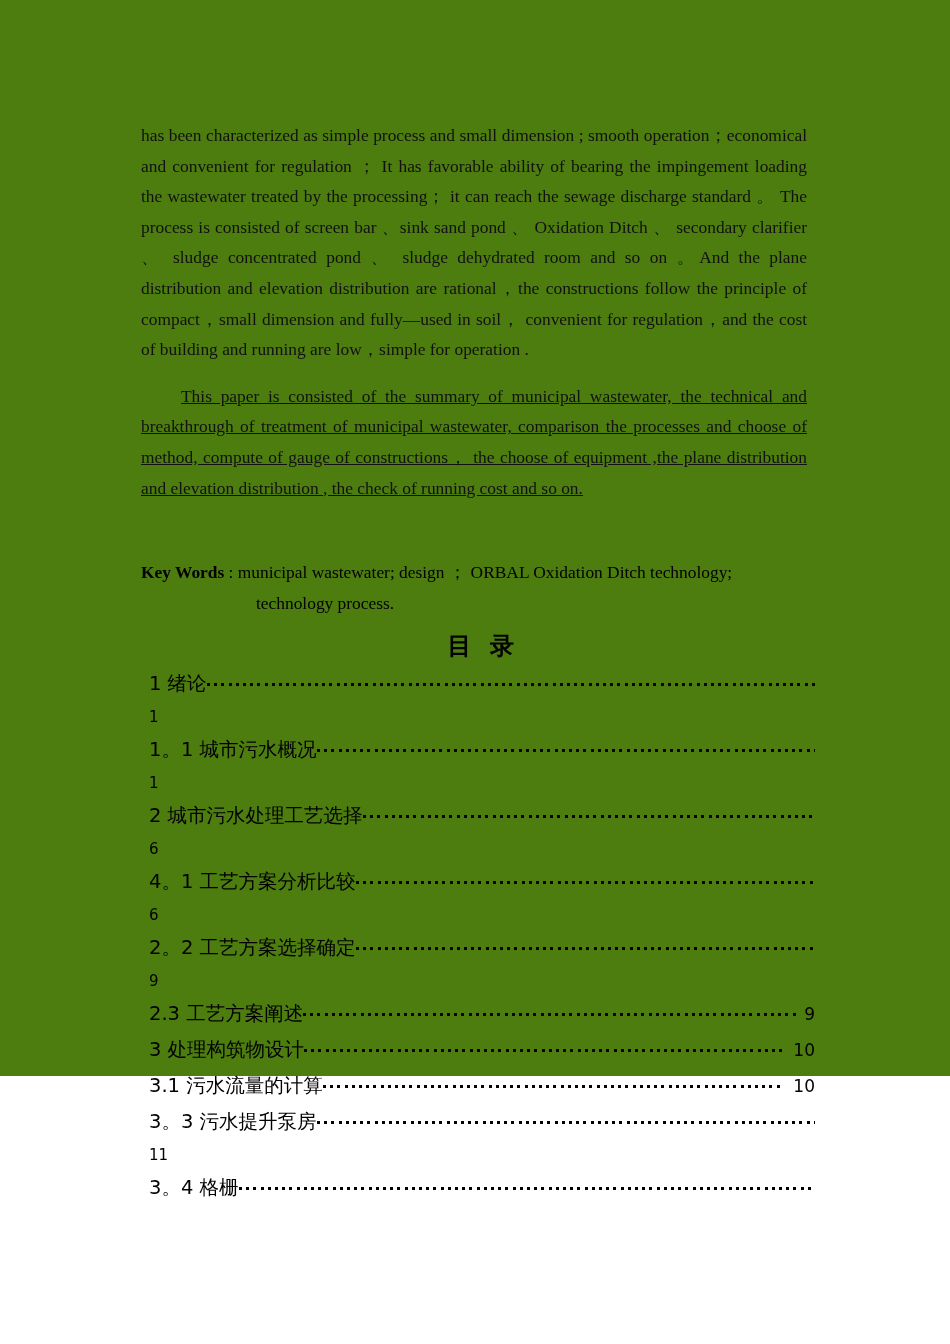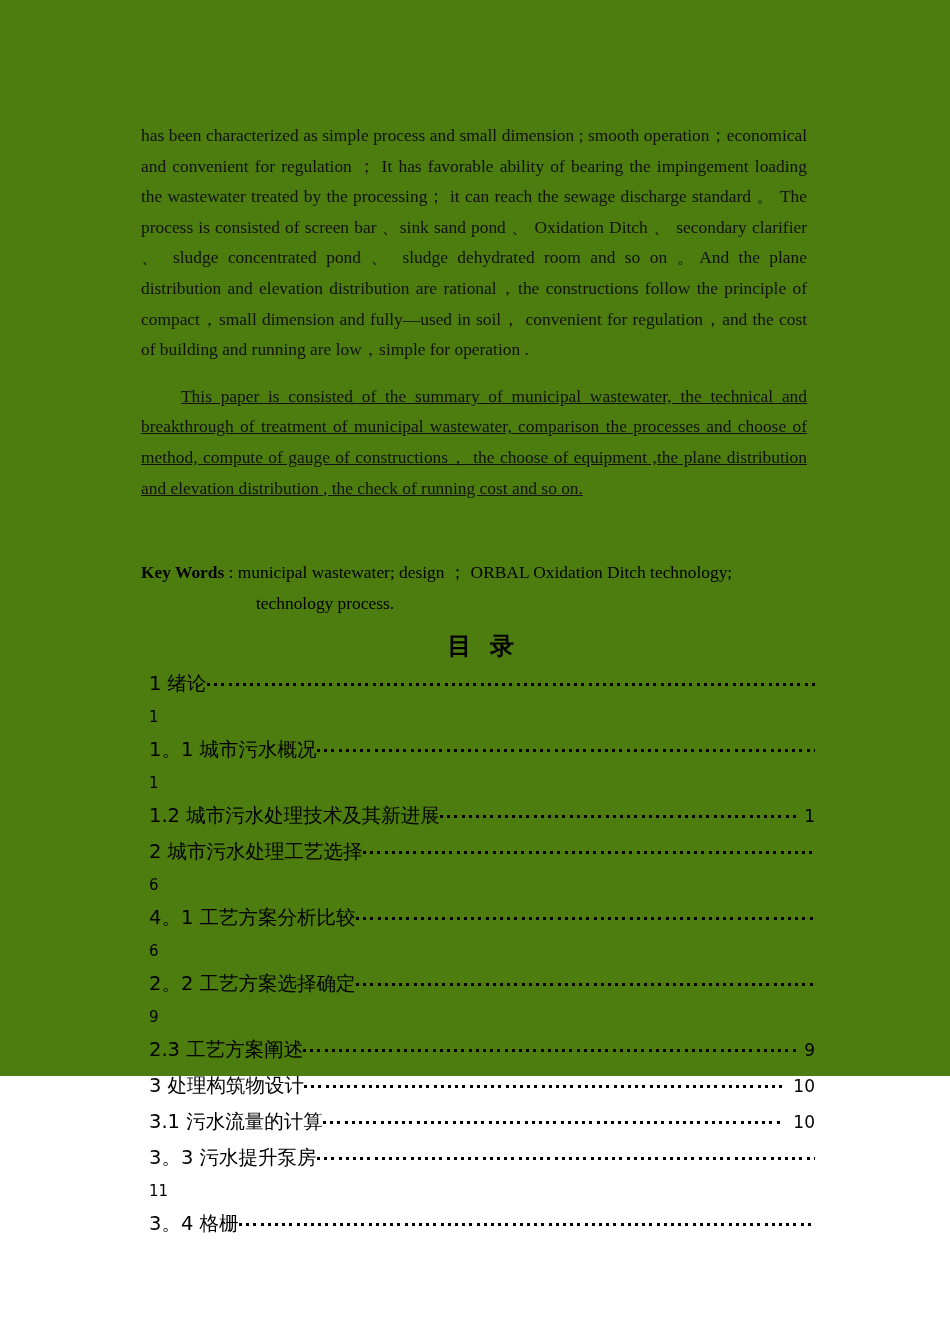--- a/index.html
+++ b/index.html
@@ -176,21 +176,20 @@
 
   <div class="toc-heading">
     <span>目</span><span class="sp"></span><span>录</span>
   </div>
 
   <div class="toc-list" id="toc-list">
       <div class="toc-row"><span class="toc-main"><span class="toc-title">1 绪论</span><span class="leader" style="width: 608.391px;"></span></span></div>
       <div class="toc-page-wrapped">1</div>
       <div class="toc-row"><span class="toc-main"><span class="toc-title">1。1 城市污水概况</span><span class="leader" style="width: 498.484px;"></span></span></div>
       <div class="toc-page-wrapped">1</div>
-      <div class="toc-row"><span class="toc-main"><span class="toc-title">1.2 城市污水处理技术及其新进展</span><span class="leader" style="width: 356.453px;"></span></span><span class="toc-page" style="margin-left: 8px;">1</span></div>
       <div class="toc-row"><span class="toc-main"><span class="toc-title">2 城市污水处理工艺选择</span><span class="leader" style="width: 452.391px;"></span></span></div>
       <div class="toc-page-wrapped">6</div>
       <div class="toc-row"><span class="toc-main"><span class="toc-title">4。1 工艺方案分析比较</span><span class="leader" style="width: 459.484px;"></span></span></div>
       <div class="toc-page-wrapped">6</div>
       <div class="toc-row"><span class="toc-main"><span class="toc-title">2。2 工艺方案选择确定</span><span class="leader" style="width: 459.484px;"></span></span></div>
       <div class="toc-page-wrapped">9</div>
       <div class="toc-row"><span class="toc-main"><span class="toc-title">2.3 工艺方案阐述</span><span class="leader" style="width: 492.953px;"></span></span><span class="toc-page" style="margin-left: 8px;">9</span></div>
       <div class="toc-row"><span class="toc-main"><span class="toc-title">3 处理构筑物设计</span><span class="leader" style="width: 479.25px;"></span></span><span class="toc-page" style="margin-left: 10px;">10</span></div>
       <div class="toc-row"><span class="toc-main"><span class="toc-title">3.1 污水流量的计算</span><span class="leader" style="width: 460.641px;"></span></span><span class="toc-page" style="margin-left: 10px;">10</span></div>
       <div class="toc-row"><span class="toc-main"><span class="toc-title">3。3 污水提升泵房</span><span class="leader" style="width: 498.484px;"></span></span></div>

